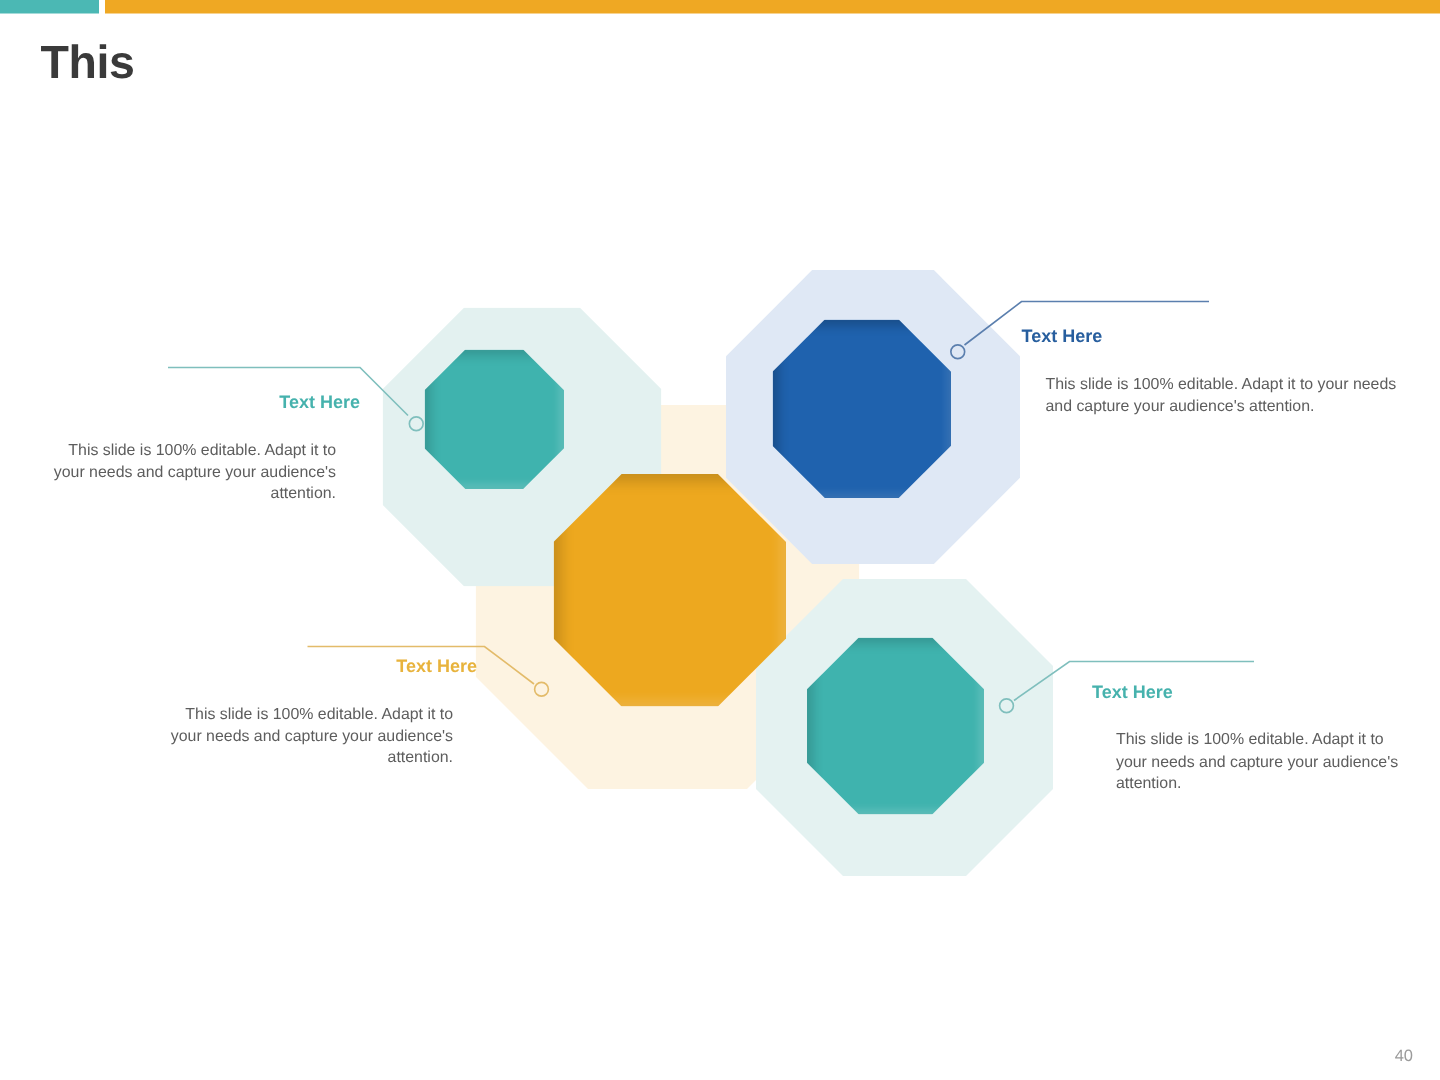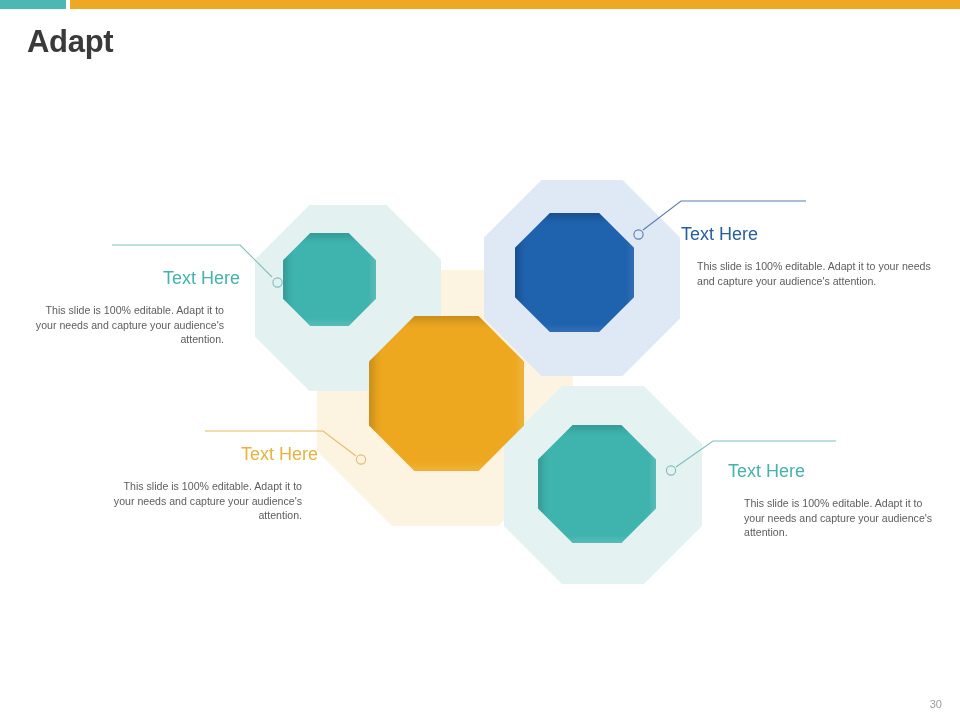--- a/index.html
+++ b/index.html
@@ -99,24 +99,24 @@
     position: absolute;
     left: 0; top: 0;
     width: 960px;
     height: 720px;
     pointer-events: none;
   }
 
   
   .callout { position: absolute; }
   .callout .ct-title {
-    font-size: 18px;
-    font-weight: normal;
+    font-size: 12px;
+    font-weight: bold;
     line-height: 17px;
-    margin: 14px 0 2px 0;
+    margin: 4px 0 2px 0;
   }
   .callout .ct-body {
     font-size: 10.6px;
     color: #5d5d5d;
     line-height: 14.5px;
     margin: 16px;
   }
   .ct-title.teal   { color: #46b2ad; }
   .ct-title.blue   { color: #275e9e; }
   .ct-title.orange { color: #e8b33c; }
@@ -128,21 +128,21 @@
 <body>
 
 <div id="slide">
 
   <div class="topbar">
     <div class="seg-teal"></div>
     <div class="seg-gap"></div>
     <div class="seg-orange"></div>
   </div>
 
-  <div class="slide-title">Adapt</div>
+  <div class="slide-title">This</div>
 
   <div class="oct halo-cream" style="left:317px; top:270px; width:256px; height:256px;"></div>
 
   <div class="oct halo-teal-a" style="left:255px; top:205px; width:186px; height:186px;"></div>
 
   <div class="oct halo-blue" style="left:484px; top:180px; width:196px; height:196px;"></div>
 
   <div class="oct halo-teal-b" style="left:504px; top:386px; width:198px; height:198px;"></div>
 
   <div class="oct core-teal" style="left:283px; top:233px; width:93px; height:93px;"></div>
@@ -181,15 +181,15 @@
   <div class="callout align-right" style="left:88px; top:432px; width:230px;">
     <p class="ct-title orange">Text Here</p>
     <p class="ct-body">This slide is 100% editable.  Adapt it to your needs and capture your audience's attention.</p>
   </div>
 
   <div class="callout align-left" style="left:728px; top:449px; width:225px;">
     <p class="ct-title teal">Text Here</p>
     <p class="ct-body">This slide is 100% editable.  Adapt it to your needs and capture your audience's attention.</p>
   </div>
 
-  <div class="page-number">30</div>
+  <div class="page-number">40</div>
 
 </div>
 
 </body></html>

